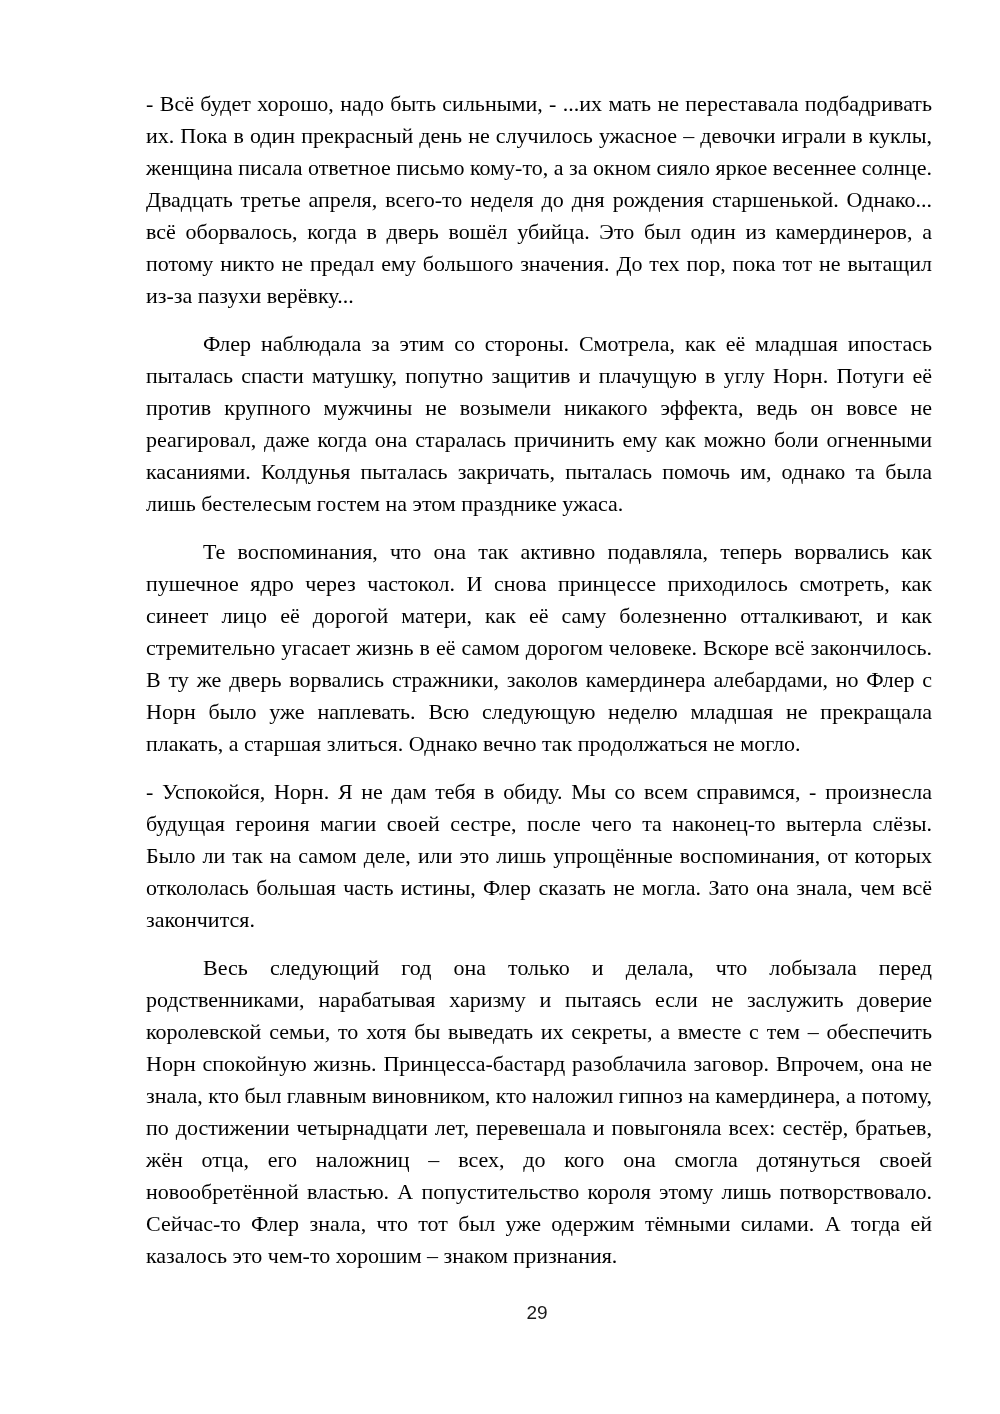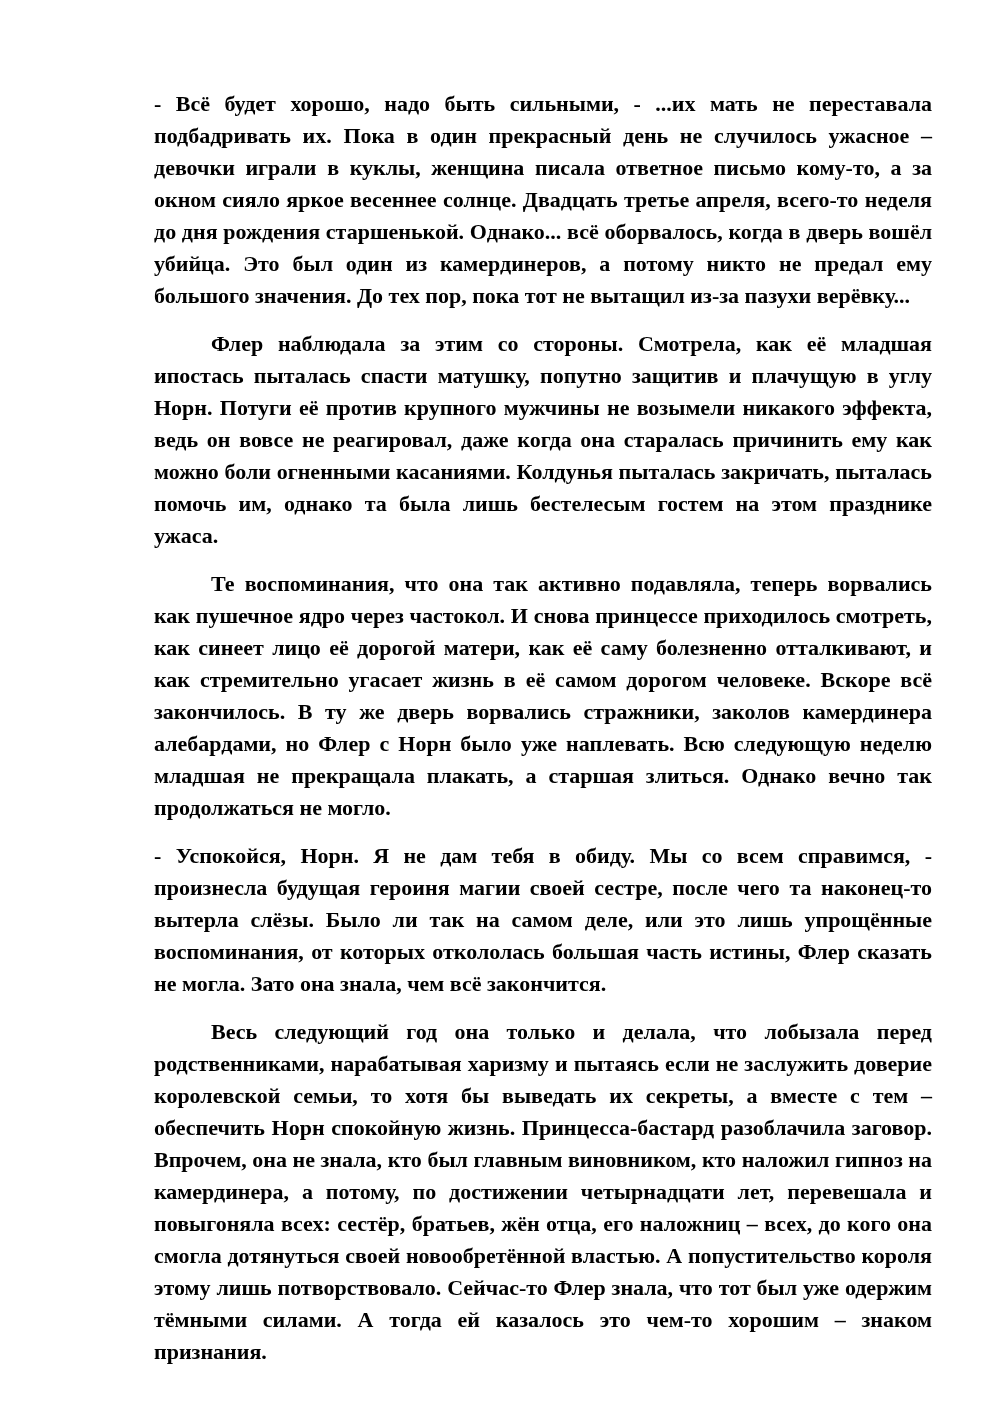--- a/index.html
+++ b/index.html
@@ -20,23 +20,22 @@
     left: 142px;
     top: 88px;
     width: 790px;
     font-family: "Liberation Serif", "DejaVu Serif", serif;
     font-size: 22px;
     line-height: 32px;
     color: #000000;
     text-align: justify;
   }
   .text-block p {
-    margin: 0 0 16px 12px;
+    margin: 0 0 16px 4px;
     padding: 0;
-    font-weight: bold;
   }
   .text-block p.indent {
     text-indent: 57px;
   }
   .text-block p.no-indent {
     text-indent: 0;
   }
   .page-footer {
     position: absolute;
     left: 142px;
@@ -54,14 +53,17 @@
 <div class="page">
 
   <div class="text-block">
     <p class="no-indent">- Всё будет хорошо, надо быть сильными, - ...их мать не переставала подбадривать их. Пока в один прекрасный день не случилось ужасное – девочки играли в куклы, женщина писала ответное письмо кому-то, а за окном сияло яркое весеннее солнце. Двадцать третье апреля, всего-то неделя до дня рождения старшенькой. Однако... всё оборвалось, когда в дверь вошёл убийца. Это был один из камердинеров, а потому никто не предал ему большого значения. До тех пор, пока тот не вытащил из-за пазухи верёвку...</p>
     <p class="indent">Флер наблюдала за этим со стороны. Смотрела, как её младшая ипостась пыталась спасти матушку, попутно защитив и плачущую в углу Норн. Потуги её против крупного мужчины не возымели никакого эффекта, ведь он вовсе не реагировал, даже когда она старалась причинить ему как можно боли огненными касаниями. Колдунья пыталась закричать, пыталась помочь им, однако та была лишь бестелесым гостем на этом празднике ужаса.</p>
     <p class="indent">Те воспоминания, что она так активно подавляла, теперь ворвались как пушечное ядро через частокол. И снова принцессе приходилось смотреть, как синеет лицо её дорогой матери, как её саму болезненно отталкивают, и как стремительно угасает жизнь в её самом дорогом человеке. Вскоре всё закончилось. В ту же дверь ворвались стражники, заколов камердинера алебардами, но Флер с Норн было уже наплевать. Всю следующую неделю младшая не прекращала плакать, а старшая злиться. Однако вечно так продолжаться не могло.</p>
     <p class="no-indent">- Успокойся, Норн. Я не дам тебя в обиду. Мы со всем справимся, - произнесла будущая героиня магии своей сестре, после чего та наконец-то вытерла слёзы. Было ли так на самом деле, или это лишь упрощённые воспоминания, от которых откололась большая часть истины, Флер сказать не могла. Зато она знала, чем всё закончится.</p>
     <p class="indent">Весь следующий год она только и делала, что лобызала перед родственниками, нарабатывая харизму и пытаясь если не заслужить доверие королевской семьи, то хотя бы выведать их секреты, а вместе с тем – обеспечить Норн спокойную жизнь. Принцесса-бастард разоблачила заговор. Впрочем, она не знала, кто был главным виновником, кто наложил гипноз на камердинера, а потому, по достижении четырнадцати лет, перевешала и повыгоняла всех: сестёр, братьев, жён отца, его наложниц – всех, до кого она смогла дотянуться своей новообретённой властью. А попустительство короля этому лишь потворствовало. Сейчас-то Флер знала, что тот был уже одержим тёмными силами. А тогда ей казалось это чем-то хорошим – знаком признания.</p>
   </div>
 
+  <div class="page-footer">
+    <span>29</span>
+  </div>
 
 </div>
 
 </body></html>

